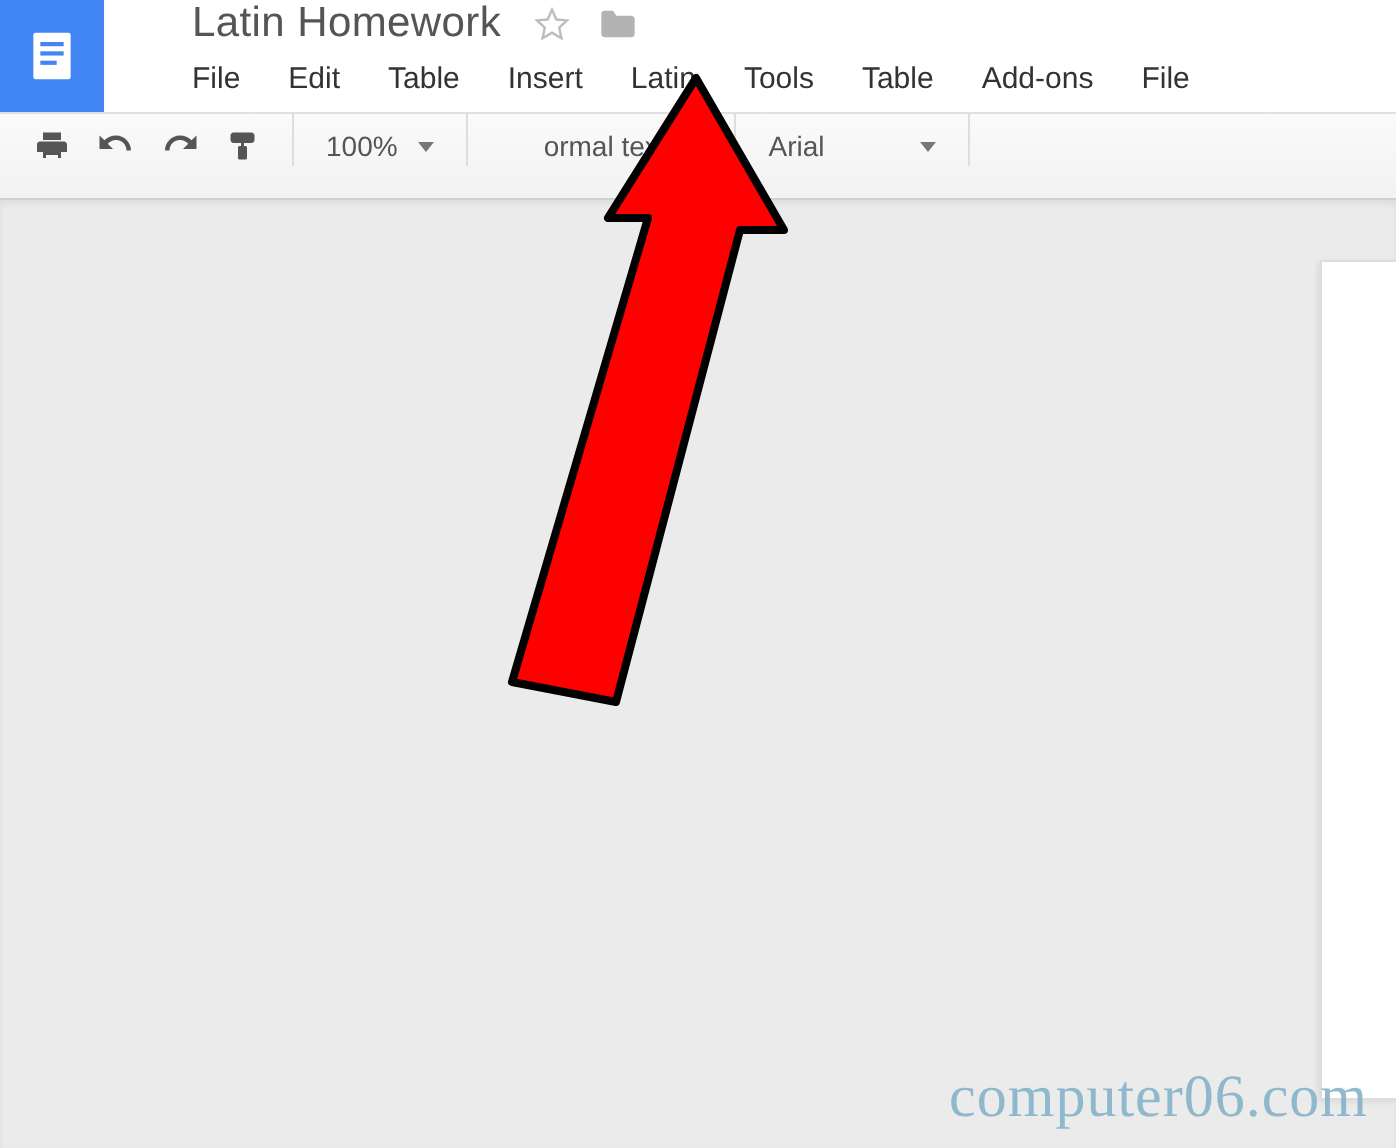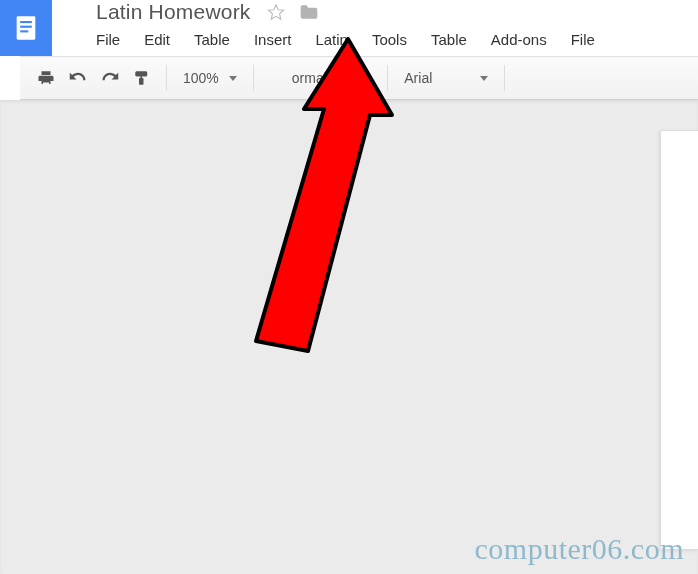--- a/index.html
+++ b/index.html
@@ -61,29 +61,27 @@
     font-size: 15px;
     color: #333;
   }
   .menu-item {
     padding: 5px 12px;
     cursor: pointer;
   }
   .menu-item:first-child { padding-left: 0; }
   .toolbar {
     display: flex;
-    align-items: center;
     height: 44px;
     border-top: 1px solid #e0e0e0;
     border-bottom: 1px solid #d0d0d0;
     background: #f7f7f7;
     background: linear-gradient(#fafafa, #f2f2f2);
     padding: 0 10px;
     color: #555;
-    margin-left: 20px;
   }
   .tb-btn {
     width: 32px;
     height: 32px;
     display: flex;
     align-items: center;
     justify-content: center;
     cursor: pointer;
     border-radius: 2px;
   }

